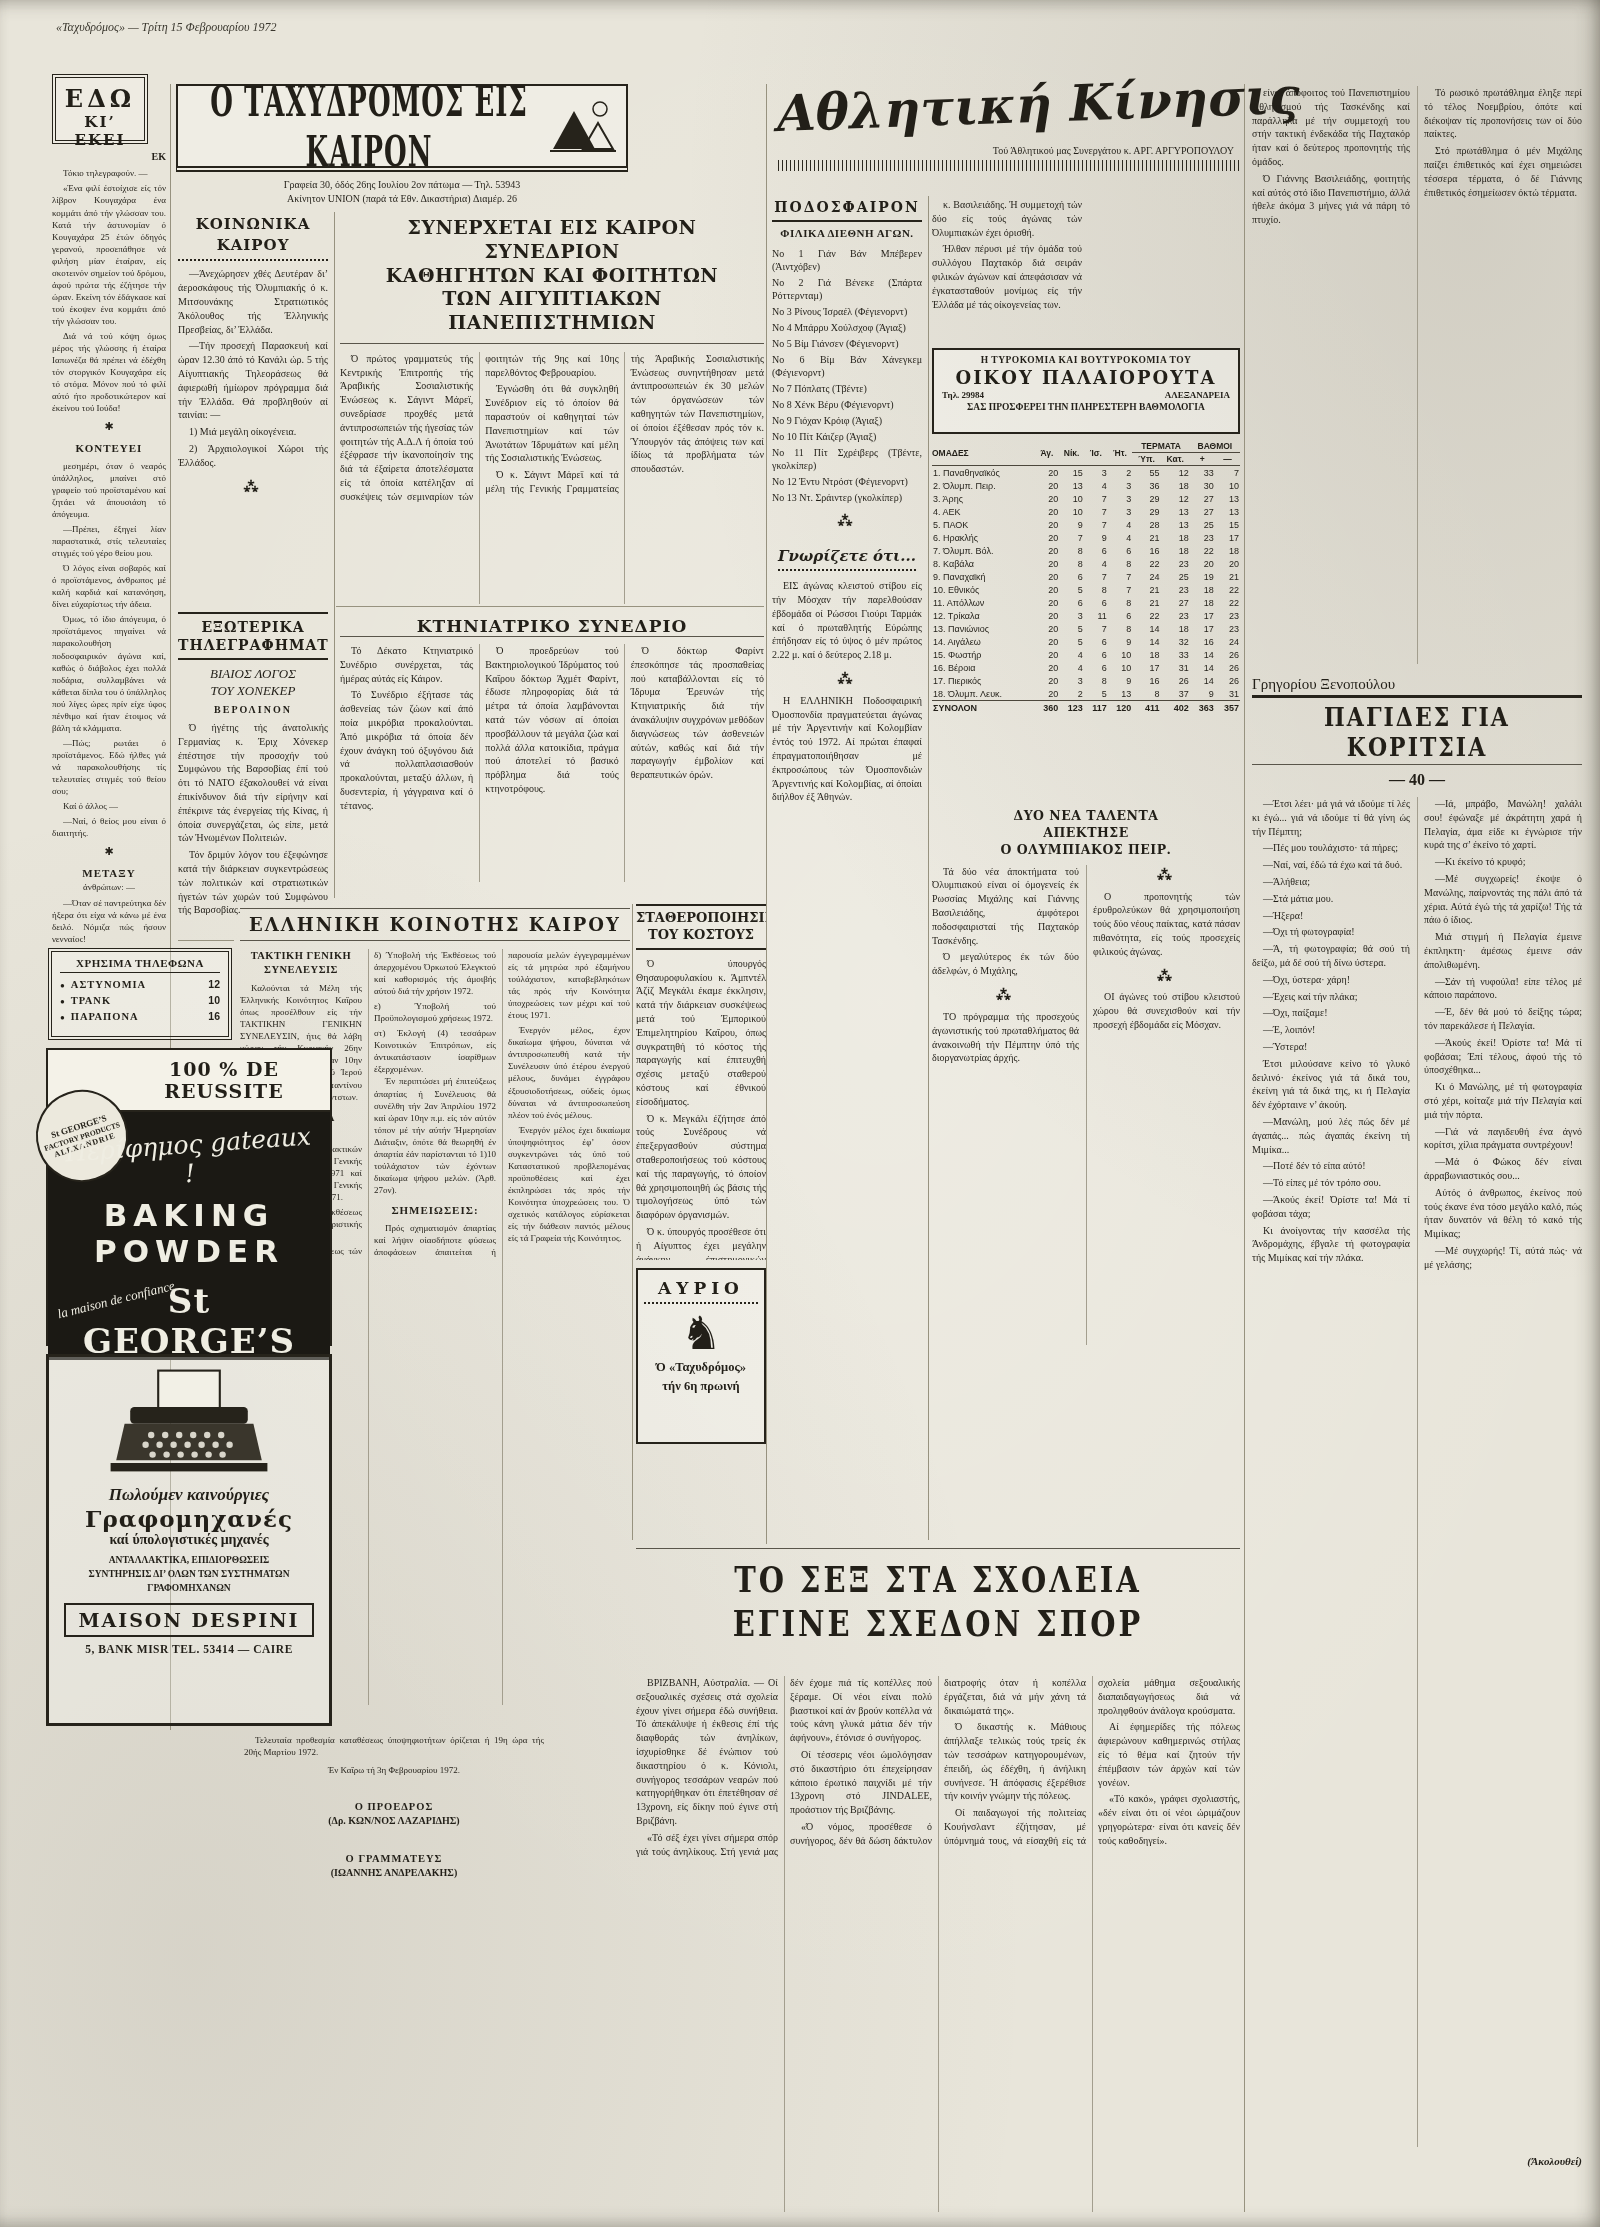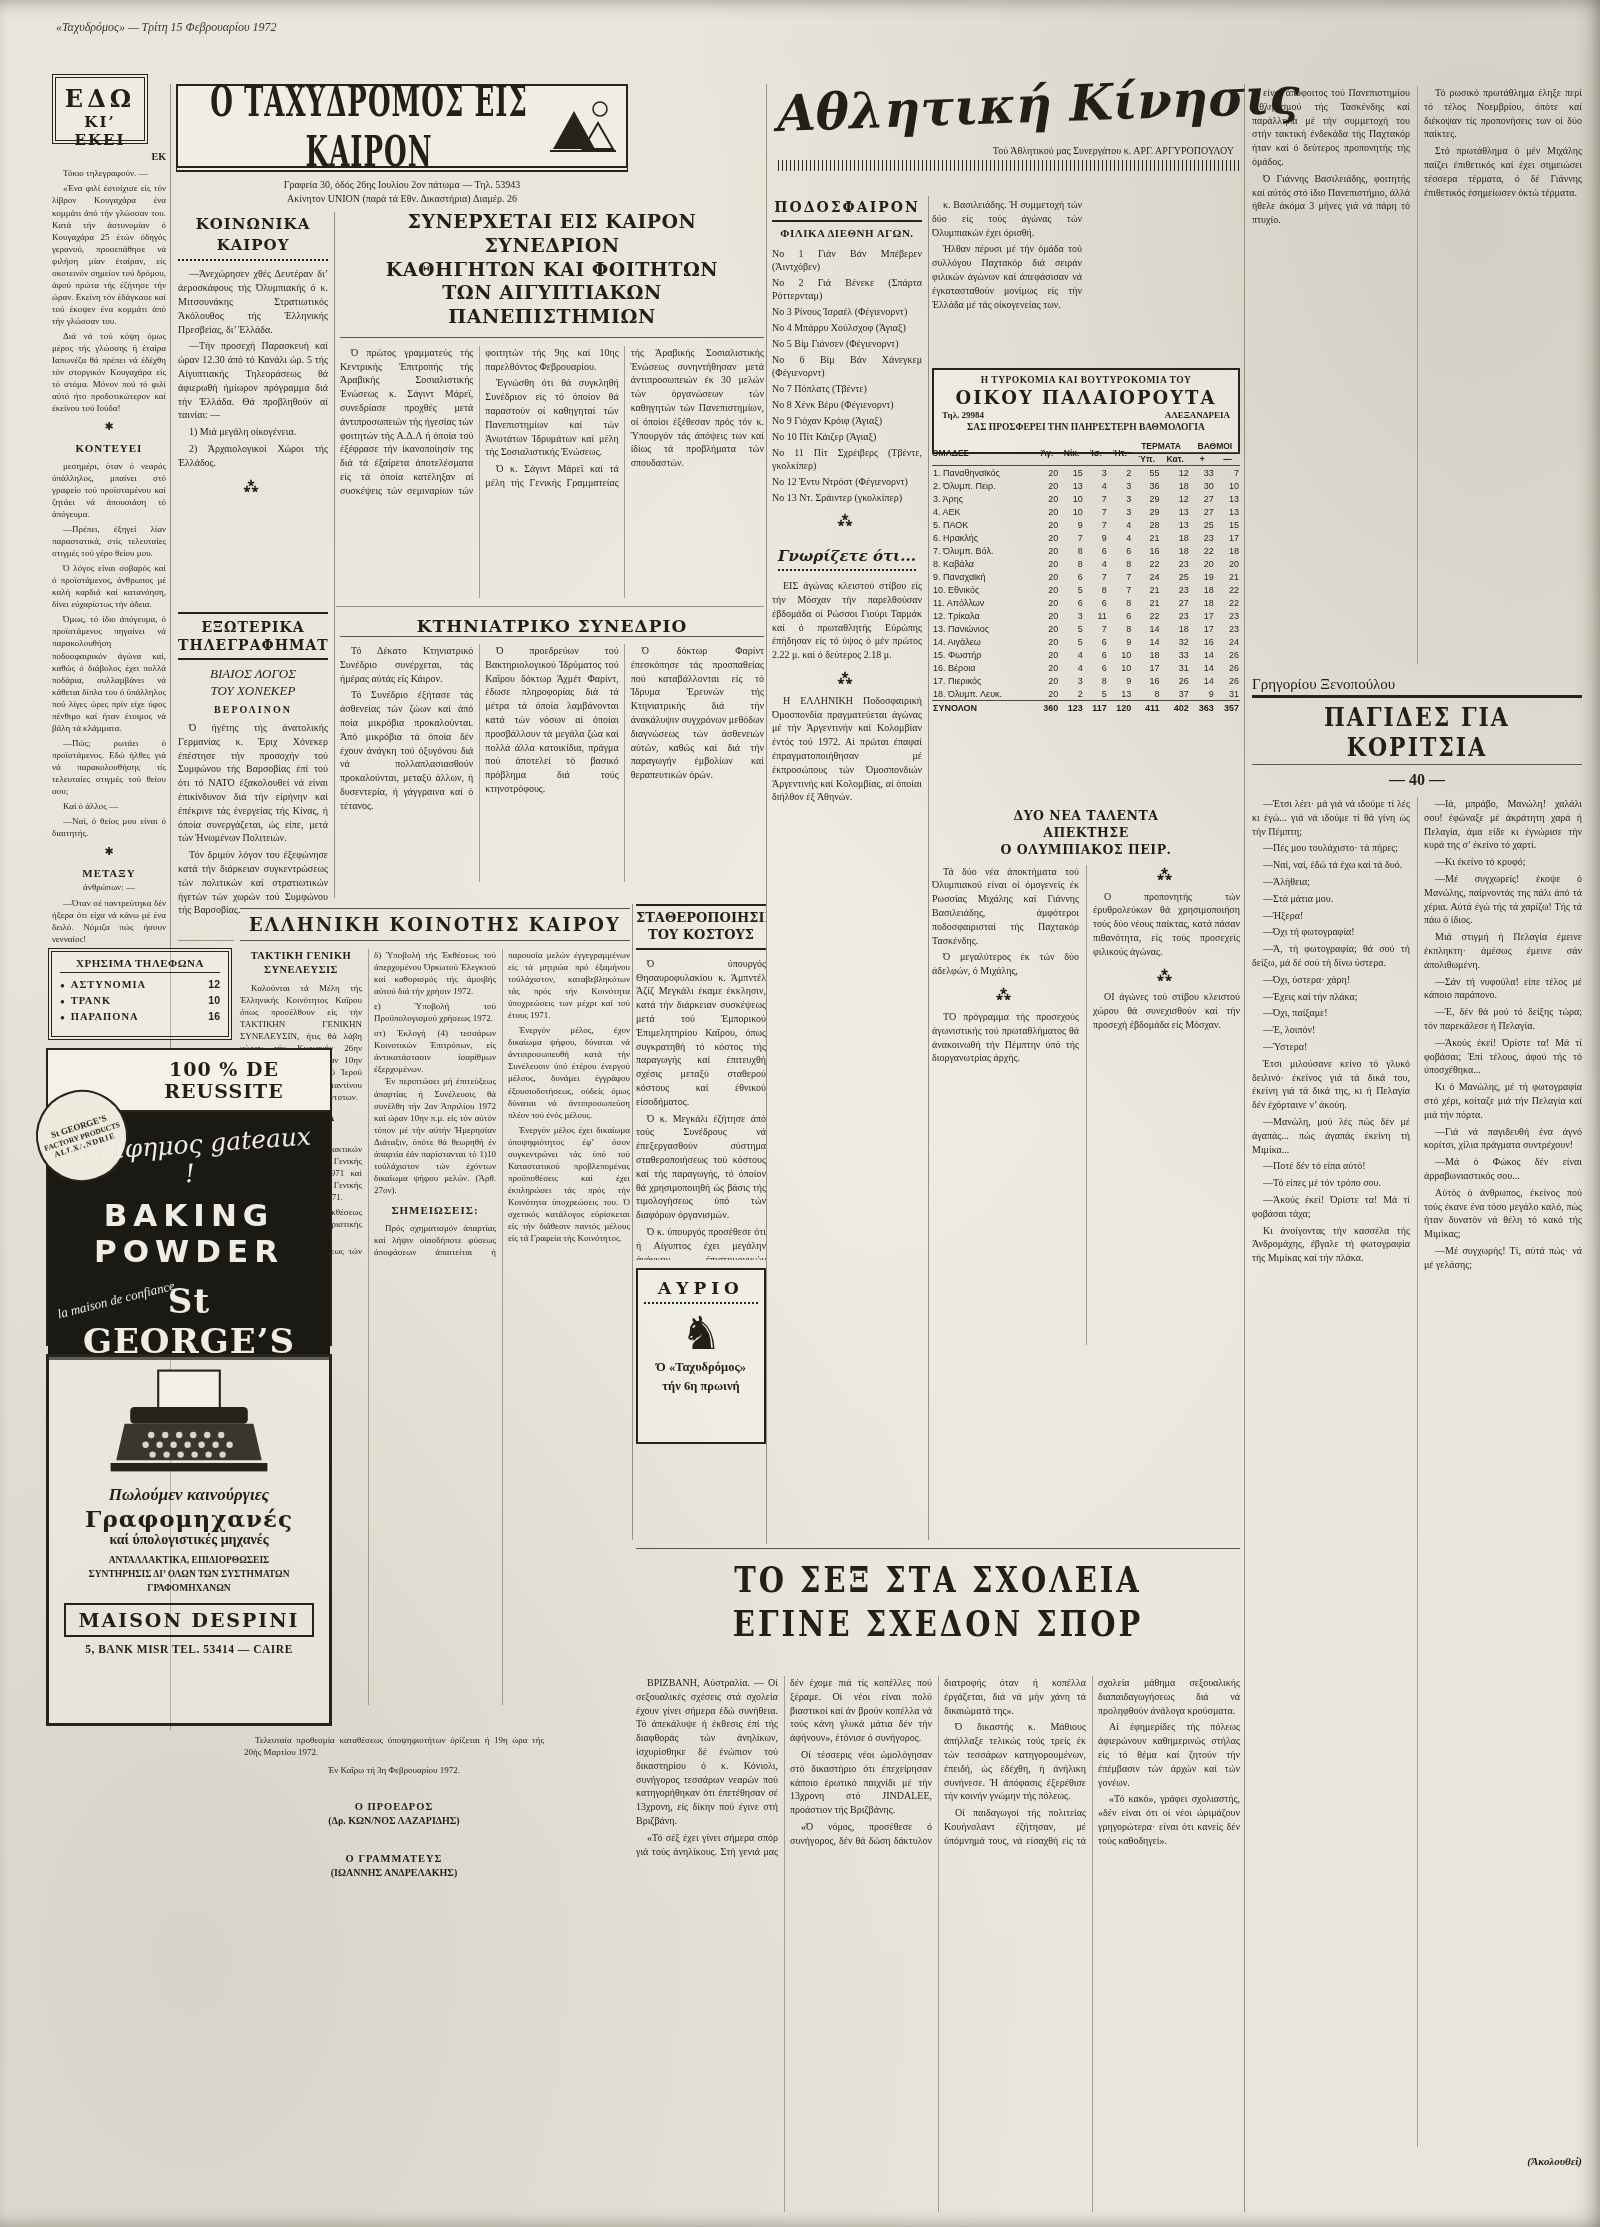--- a/index.html
+++ b/index.html
@@ -184,21 +184,21 @@
     <div>
 
     <p class="para">—Άνεχώρησεν χθές Δευτέραν δι’ άεροσκάφους τής Όλυμπιακής ό κ. Μιτσουνάκης Στρατιωτικός Άκόλουθος τής Έλληνικής Πρεσβείας, δι’ Έλλάδα.</p>
         <p class="para">—Τήν προσεχή Παρασκευή καί ώραν 12.30 άπό τό Κανάλι ώρ. 5 τής Αίγυπτιακής Τηλεοράσεως θά άφιερωθή ήμίωρον πρόγραμμα διά τήν Έλλάδα. Θά προβληθούν αί ταινίαι: —</p>
         <p class="para">1) Μιά μεγάλη οίκογένεια.</p>
         <p class="para">2) Άρχαιολογικοί Χώροι τής Έλλάδος.</p>
       </div>
     <div class="sep">⁂</div>
   </div>
 
-  <div class="abs" style="left:340px;top:210px;width:424px;height:388px;overflow:hidden">
+  <div class="abs" style="left:340px;top:216px;width:424px;height:388px;overflow:hidden">
     <div class="sec-title syn-title">
       <div>ΣΥΝΕΡΧΕΤΑΙ ΕΙΣ ΚΑΙΡΟΝ ΣΥΝΕΔΡΙΟΝ</div>
       <div>ΚΑΘΗΓΗΤΩΝ ΚΑΙ ΦΟΙΤΗΤΩΝ</div>
       <div>ΤΩΝ ΑΙΓΥΠΤΙΑΚΩΝ ΠΑΝΕΠΙΣΤΗΜΙΩΝ</div>
     </div>
     <div class="cols3 body10 just" style="height:288px">
 
     <p class="para">Ό πρώτος γραμματεύς τής Κεντρικής Έπιτροπής τής Άραβικής Σοσιαλιστικής Ένώσεως κ. Σάγιντ Μάρεϊ, συνεδρίασε προχθές μετά άντιπροσωπειών τής ήγεσίας τών φοιτητών τής Α.Δ.Λ ή όποία τού έξέφρασε τήν ίκανοποίησίν της διά τά έξαίρετα άποτελέσματα είς τά όποία κατέληξαν αί συσκέψεις τών σεμιναρίων τών φοιτητών τής 9ης καί 10ης παρελθόντος Φεβρουαρίου.</p>
         <p class="para">Έγνώσθη ότι θά συγκληθή Συνέδριον είς τό όποίον θά παραστούν οί καθηγηταί τών Πανεπιστημίων καί τών Άνωτάτων Ίδρυμάτων καί μέλη τής Σοσιαλιστικής Ένώσεως.</p>
         <p class="para">Ό κ. Σάγιντ Μάρεϊ καί τά μέλη τής Γενικής Γραμματείας τής Άραβικής Σοσιαλιστικής Ένώσεως συνηντήθησαν μετά άντιπροσωπειών έκ 30 μελών τών όργανώσεων τών καθηγητών τών Πανεπιστημίων, οί όποίοι έξέθεσαν πρός τόν κ. Ύπουργόν τάς άπόψεις των καί ίδίως τά προβλήματα τών σπουδαστών.</p>
@@ -328,21 +328,21 @@
   </div>
 
   <div class="abs body10 just" style="left:932px;top:198px;width:150px;height:146px;overflow:hidden">
     <div>
 
     <p class="para">κ. Βασιλειάδης. Ή συμμετοχή τών δύο είς τούς άγώνας τών Όλυμπιακών έχει όρισθή.</p>
         <p class="para">Ήλθαν πέρυσι μέ τήν όμάδα τού συλλόγου Παχτακόρ διά σειράν φιλικών άγώνων καί άπεφάσισαν νά έγκατασταθούν μονίμως είς τήν Έλλάδα μέ τάς οίκογενείας των.</p>
       </div>
   </div>
 
-  <div class="abs pal-ad" style="left:932px;top:368px;width:308px;height:86px">
+  <div class="abs pal-ad" style="left:932px;top:348px;width:308px;height:86px">
     <div class="pal-l1">Η ΤΥΡΟΚΟΜΙΑ ΚΑΙ ΒΟΥΤΥΡΟΚΟΜΙΑ ΤΟΥ</div>
     <div class="pal-brand">ΟΙΚΟΥ ΠΑΛΑΙΟΡΟΥΤΑ</div>
     <div class="pal-row">
       <span>Τηλ. 29984</span>
       <span>ΑΛΕΞΑΝΔΡΕΙΑ</span>
     </div>
     <div class="pal-l2">ΣΑΣ ΠΡΟΣΦΕΡΕΙ ΤΗΝ ΠΛΗΡΕΣΤΕΡΗ ΒΑΘΜΟΛΟΓΙΑ</div>
   </div>
 
   <div class="abs standings" style="left:932px;top:440px;width:308px;height:348px;overflow:hidden">

